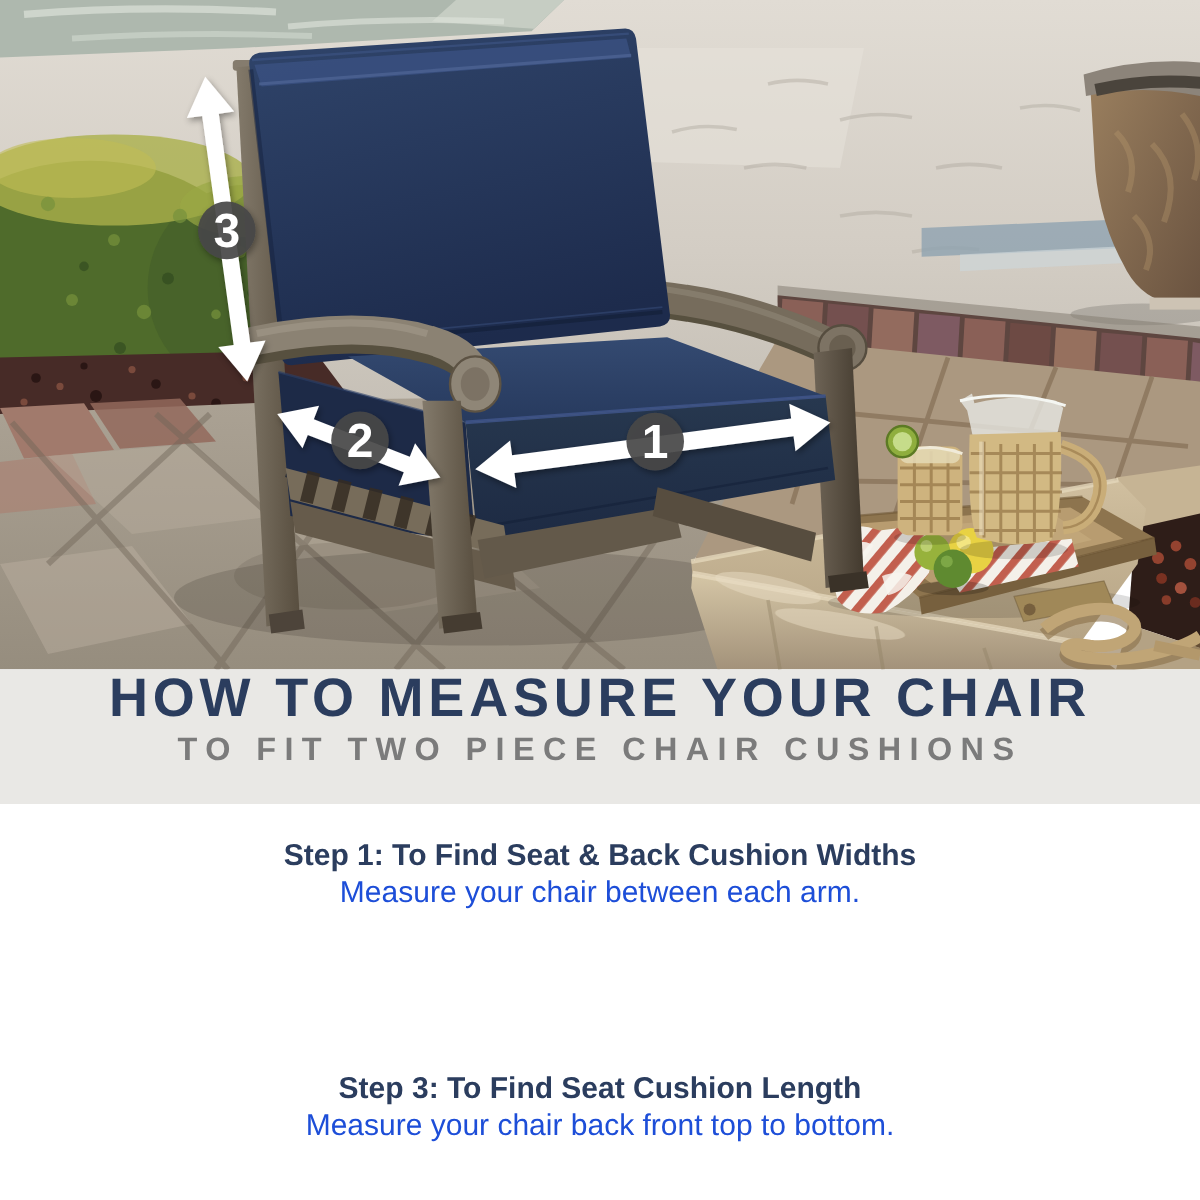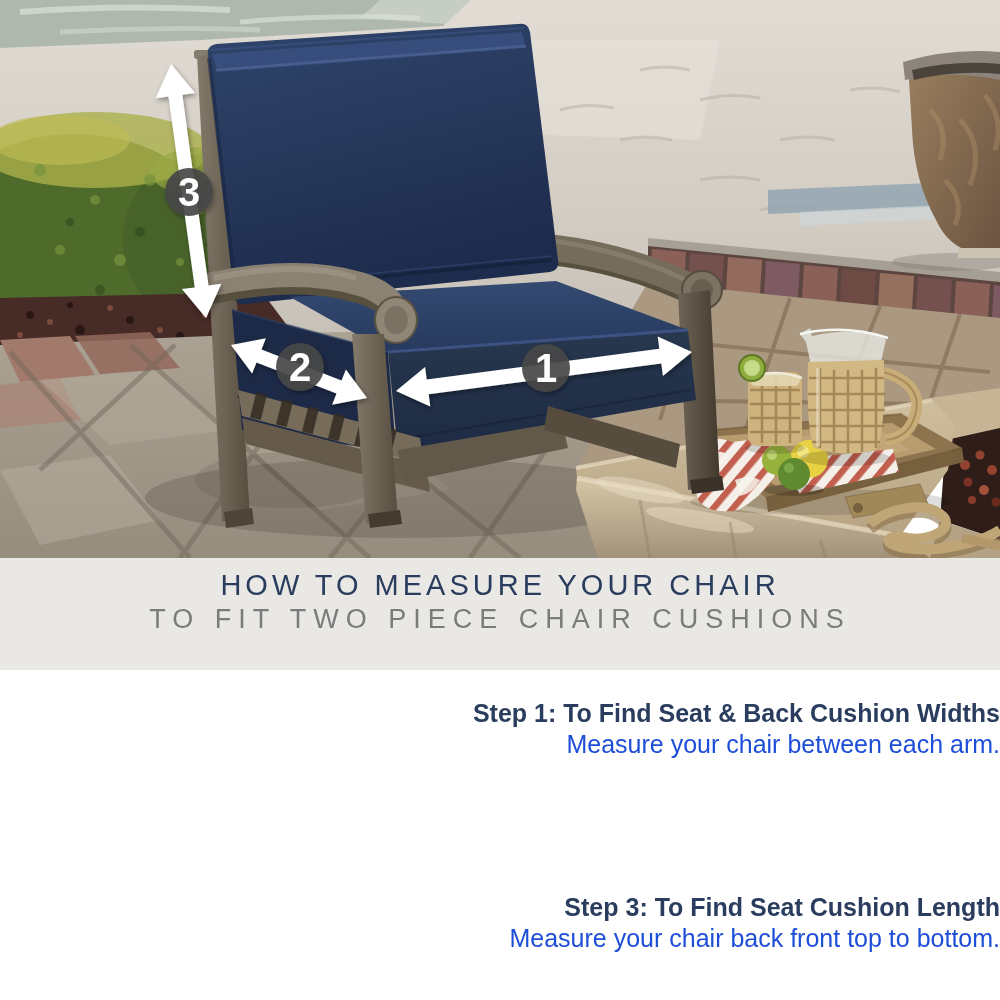--- a/index.html
+++ b/index.html
@@ -7,29 +7,29 @@
     position:relative;width:1000px;height:1000px;overflow:hidden;
     background:#ffffff;font-family:"Liberation Sans", sans-serif;
   }
   .photo{position:absolute;top:0;left:0;width:1000px;height:558px;}
   .photo svg{display:block;}
   .band{
     position:absolute;top:558px;left:0;width:1000px;height:112px;
     background:#e9e8e5;text-align:center;
   }
   .band-title{
-    padding-top:12px;font-size:29px;line-height:1.05;font-weight:normal;
+    padding-top:0;font-size:45px;line-height:1.05;font-weight:bold;
     letter-spacing:4px;color:#2b3d5e;
   }
   .band-subtitle{
-    padding-top:5px;font-size:27px;line-height:1.05;font-weight:normal;
+    padding-top:5px;font-size:27px;line-height:1.05;font-weight:bold;
     letter-spacing:7px;color:#7b7b7b;
   }
   .steps{position:absolute;top:670px;left:0;width:1000px;height:330px;background:#ffffff;}
-  .step{position:absolute;left:0;width:1000px;text-align:right;}
+  .step{position:absolute;left:0;width:1000px;text-align:center;}
   #step-1{top:28px;}
   #step-2{top:128px;}
   #step-3{top:222px;}
   .step-title{font-size:25px;line-height:31px;font-weight:bold;color:#2b3d5e;}
   .step-line{font-size:25px;line-height:30px;color:#1d4ed8;}
 </style>
 </head>
 <body>
 
 <div class="canvas">

